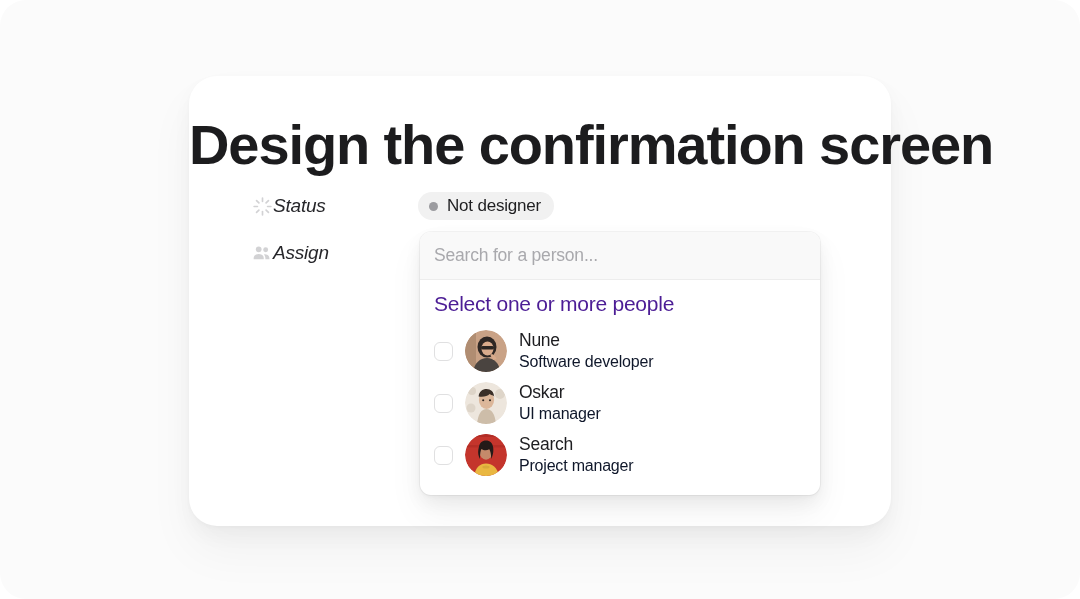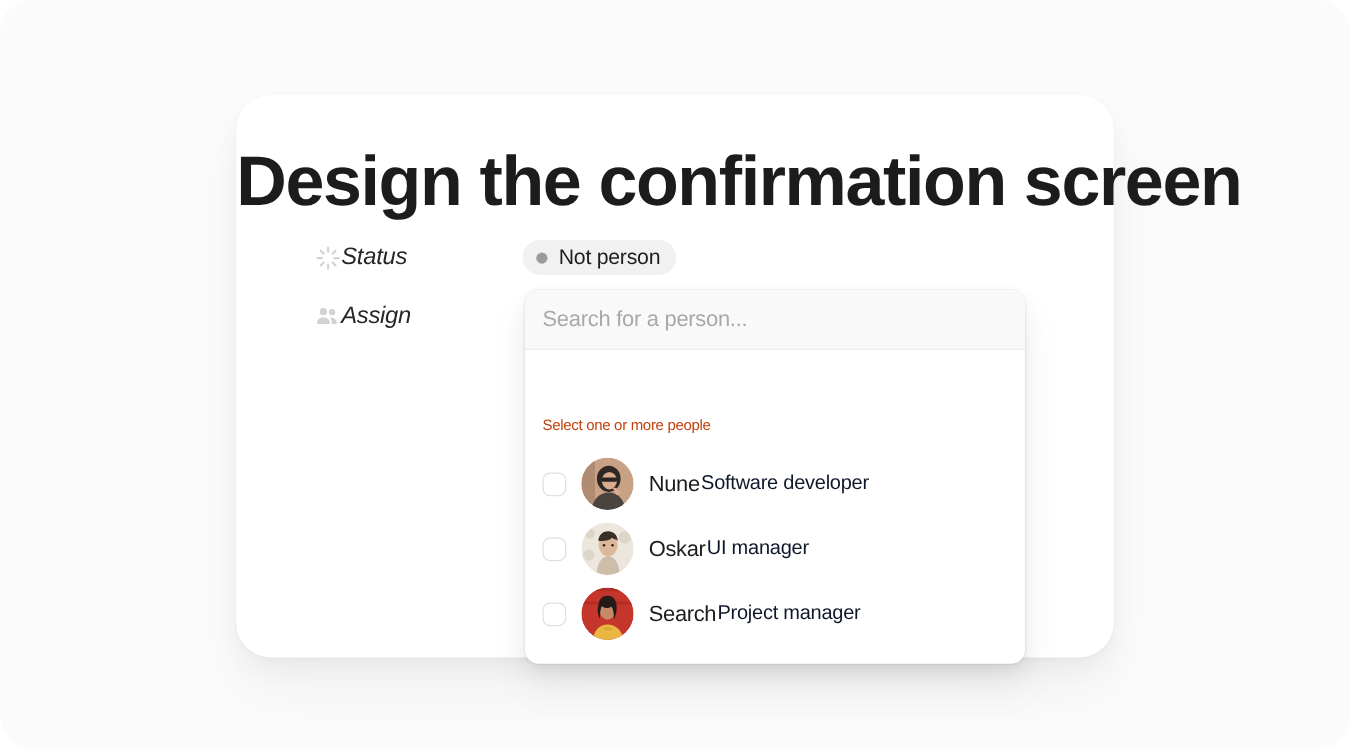--- a/index.html
+++ b/index.html
@@ -145,27 +145,26 @@
     padding: 0;
   }
   .search-field input::placeholder {
     color: #a9a9ad;
   }
 
   .dropdown-body {
     padding: 13px 0 14px 0;
   }
   .dropdown-heading {
-    font-size: 12px;
-    color: #c2410c;
+    font-size: 21px;
+    color: #4c1d95;
     letter-spacing: -0.25px;
     padding: 0 14px;
     margin-bottom: 10px;
     line-height: 22px;
-    margin-top: 36px;
   }
 
   .person-row {
     display: flex;
     align-items: center;
     height: 52px;
     padding: 0 14px;
     gap: 12px;
     cursor: pointer;
   }
@@ -185,21 +184,21 @@
     height: 42px;
     border-radius: 50%;
     flex: none;
     overflow: hidden;
     position: relative;
   }
   .avatar svg { display: block; }
 
   .person-text {
     display: flex;
-    flex-direction: row;
+    flex-direction: column;
     justify-content: center;
     gap: 1px;
     min-width: 0;
   }
   .person-name {
     font-size: 17.5px;
     color: #1d1d20;
     letter-spacing: -0.25px;
     line-height: 21px;
   }
@@ -232,21 +231,21 @@
               <line x1="5.2" y1="18.8" x2="7.9" y2="16.1"></line>
               <line x1="2.4" y1="12" x2="6.2" y2="12"></line>
               <line x1="5.2" y1="5.2" x2="7.9" y2="7.9"></line>
             </g>
           </svg>
         </span>
         <span class="prop-label">Status</span>
       </div>
       <span class="status-pill">
         <span class="status-dot"></span>
-        <span>Not person</span>
+        <span>Not designer</span>
       </span>
     </div>
 
     <div class="prop-row assign-row">
       <div class="prop-label-wrap">
         <span class="prop-icon">
           <svg width="22" height="22" viewBox="0 0 24 24" fill="#d2d2d4">
             <circle cx="8.4" cy="8" r="3.1"></circle>
             <circle cx="16" cy="8.4" r="2.7"></circle>
             <path d="M2.9 17.6c0-2.9 2.5-4.5 5.5-4.5s5.5 1.6 5.5 4.5v1.1H2.9z"></path>

